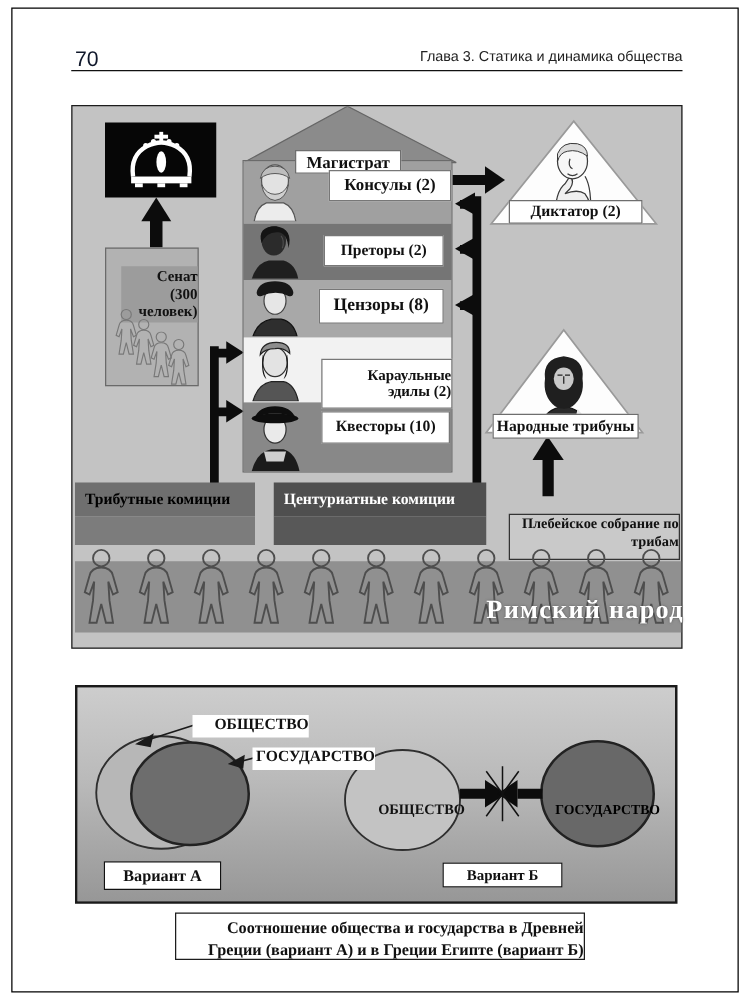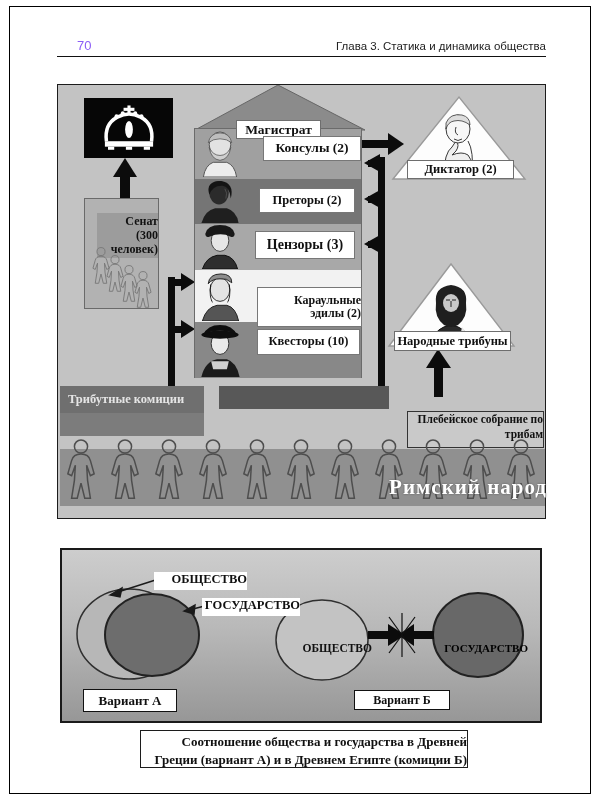--- a/index.html
+++ b/index.html
@@ -8,21 +8,21 @@
   .abs{position:absolute;}
   .sans{font-family:"Liberation Sans",sans-serif;}
   .serb{font-family:"Liberation Serif",serif;font-weight:bold;color:#111;}
   .ctr{text-align:right;margin-top:14px;}
   .whitebox{background:#fff;border:1px solid #6e6e6e;display:flex;align-items:center;justify-content:center;}
   svg{display:block;}
   .fig-use{fill:none;stroke:currentColor;stroke-width:1.6;}
   
   #frame{left:9px;top:6px;width:580px;height:786px;border:1.5px solid #000;}
   
-  #pgnum{left:77px;top:38px;font-size:13px;color:#8b5cf6;}
+  #pgnum{left:60px;top:38px;font-size:17px;color:#0f172a;}
   #chapter{left:0;top:40px;width:546px;text-align:right;font-size:11.5px;color:#222;}
   #headrule{left:57px;top:56px;width:489px;height:0;border-top:1.6px solid #111;}
   
   #panel1{left:57px;top:84px;width:489px;height:435px;background:#c3c3c3;border:1.6px solid #1c1c1c;box-sizing:border-box;}
   #crownbox{left:26px;top:13px;width:89px;height:60px;background:#060606;display:flex;align-items:center;justify-content:center;}
   #senate{left:26px;top:113px;width:75px;height:111px;border:1px solid #6a6a6a;box-sizing:border-box;background:#b2b2b2;padding-left:12px;}
   #senate .hd{background:#9c9c9c;height:43px;padding-top:2px;font-size:12px;line-height:1.15;}
   #house{left:136px;top:43px;width:168px;height:250px;border:1px solid #6b6b6b;box-sizing:border-box;}
   .row{position:absolute;left:0;width:166px;}
   #magistrat{left:178px;top:21px;width:83px;height:17px;font-size:13.5px;}
@@ -200,33 +200,34 @@
     <svg class="portrait" style="left:368px;top:196px;width:50px;height:60px" viewBox="0 0 50 60">
       <path d="M6,60 Q10,46 25,44 Q40,46 44,60 Z" fill="#2a2a2a" stroke="#111"></path>
       <path d="M10,60 Q16,50 14,60 Z M36,46 L42,54 L34,56 Z" fill="#e8e8e8"></path>
       <path d="M10,22 Q8,6 25,4 Q42,6 40,22 Q42,36 32,44 Q25,48 18,44 Q8,36 10,22 Z" fill="#1f1f1f"></path>
       <ellipse cx="25" cy="22" rx="8" ry="9" fill="#c9c9c9"></ellipse>
       <path d="M20,19 L24,19 M26,19 L30,19 M25,20 L25,26" stroke="#222" fill="none"></path>
     </svg>
 
     <div class="rlbl serb" style="left:205px;top:51px;width:96px;height:23px;font-size:13.5px">Консулы (2)</div>
     <div class="rlbl serb" style="left:201px;top:103px;width:94px;height:23px;font-size:12.5px">Преторы (2)</div>
-    <div class="rlbl serb" style="left:197px;top:146px;width:98px;height:26px;font-size:14px">Цензоры (3)</div>
+    <div class="rlbl serb" style="left:197px;top:146px;width:98px;height:26px;font-size:14px">Цензоры (8)</div>
     <div class="rlbl serb ctr" style="left:199px;top:188px;width:103px;height:38px;font-size:12px">Караульные эдилы (2)</div>
     <div class="rlbl serb" style="left:199px;top:244px;width:101px;height:24px;font-size:12.5px">Квесторы (10)</div>
 
     <div id="dictlbl" class="abs whitebox serb">Диктатор (2)</div>
     <div id="triblbl" class="abs whitebox serb">Народные трибуны</div>
     <div id="pleb" class="abs serb ctr">Плебейское собрание по трибам</div>
 
     <div id="tribcom" class="comitia serb">
-      <div class="hd" style="color:#e5e5e5">Трибутные комиции</div>
+      <div class="hd" style="color:#000000">Трибутные комиции</div>
       <div class="bd"></div>
     </div>
     <div id="centcom" class="comitia serb">
+      <div class="hd" style="color:#fff">Центуриатные комиции</div>
       <div class="bd"></div>
     </div>
 
     <div id="crowdband" class="abs"></div>
     <svg class="crowdman" style="left:7px" viewBox="0 0 34 66">
         <use href="#person" class="fig-use"></use>
       </svg>
     <svg class="crowdman" style="left:51px" viewBox="0 0 34 66">
         <use href="#person" class="fig-use"></use>
       </svg>
@@ -291,21 +292,21 @@
       </g>
     </svg>
     <div id="soclbl" class="abs serb ctr">ОБЩЕСТВО</div>
     <div id="statelbl" class="abs serb ctr">ГОСУДАРСТВО</div>
     <div id="circBsoc" class="abs serb ctr">ОБЩЕСТВО</div>
     <div id="circBstate" class="abs serb ctr">ГОСУДАРСТВО</div>
     <div id="varA" class="abs serb whitebox">Вариант А</div>
     <div id="varB" class="abs serb whitebox">Вариант Б</div>
   </div>
 
-  <div id="caption" class="abs serb ctr">Соотношение общества и государства в Древней Греции (вариант А) и в Древнем Египте (комиции Б)</div>
+  <div id="caption" class="abs serb ctr">Соотношение общества и государства в Древней Греции (вариант А) и в Греции Египте (вариант Б)</div>
 
   <svg width="0" height="0" style="position:absolute" aria-hidden="true">
     <defs>
       <symbol id="person" viewBox="0 0 34 66">
         <circle cx="17" cy="8" r="7"></circle>
         <path d="M17,16 C11,16 8,19 7,23 L3,37 L7,39 L11,28 L10,44 L7,63 L13,63 L17,47 L21,63 L27,63 L24,44 L23,28 L27,39 L31,37 L27,23 C26,19 23,16 17,16 Z"></path>
       </symbol>
     </defs>
   </svg>
 </div>

